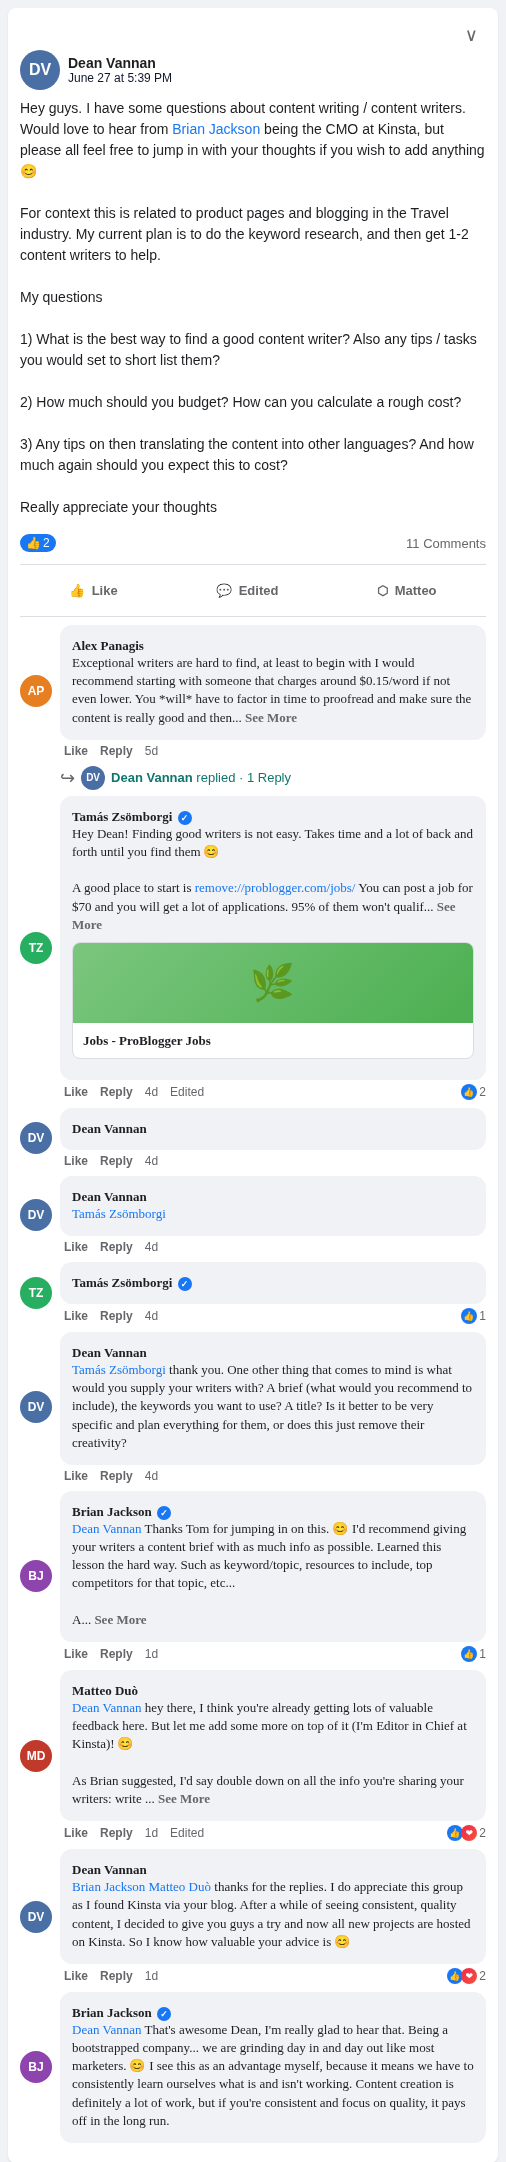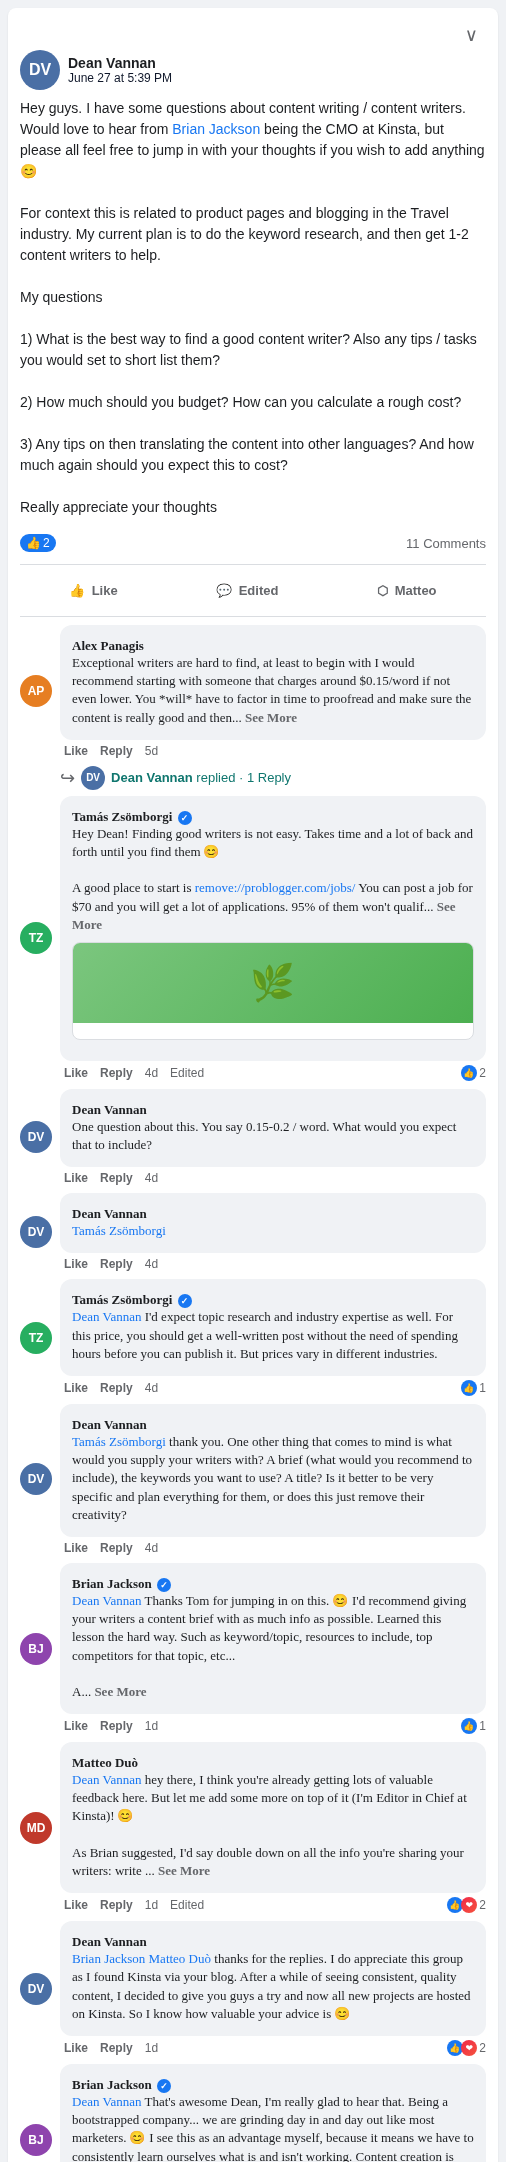--- a/index.html
+++ b/index.html
@@ -348,43 +348,41 @@
           <div class="comment-text">
             Hey Dean! Finding good writers is not easy. Takes time and a lot of back and forth until you find them 😊<br><br>
             A good place to start is <a href="#">remove://problogger.com/jobs/</a> You can post a job for $70 and you will get a lot of applications. 95% of them won't qualif... <span class="see-more">See More</span>
           </div>
           
           <div class="link-preview">
             <div class="link-preview-img-placeholder" style="height:80px; background: linear-gradient(135deg, #7bc67e 0%, #4caf50 100%); display:flex; align-items:center; justify-content:center;">
               <span style="font-size:36px;">🌿</span>
             </div>
             <div class="link-preview-meta">
+              <div class="link-preview-title">Jobs - ProBlogger Jobs</div>
             </div>
           </div>
         </div>
         <div class="comment-actions">
           <span class="comment-action-link">Like</span>
           <span class="comment-action-link">Reply</span>
           <span class="comment-time">4d</span>
           <span class="comment-time">Edited</span>
           <span style="margin-left:auto; display:flex; align-items:center; gap:2px; font-size:12px; color:#65676b;">
             <span style="background:#1877f2; color:white; border-radius:50%; width:16px; height:16px; font-size:9px; display:flex; align-items:center; justify-content:center;">👍</span> 2
           </span>
         </div>
       </div>
     </div>
 
     <div class="comment-item">
       <div class="avatar-sm" style="background:#4a6fa5;">DV</div>
       <div style="flex:1">
         <div class="comment-bubble">
           <span class="comment-author">Dean Vannan</span>
-          <div class="comment-text">
-            One question about this. You say 0.15-0.2 / word. What would you expect that to include?
-          </div>
         </div>
         <div class="comment-actions">
           <span class="comment-action-link">Like</span>
           <span class="comment-action-link">Reply</span>
           <span class="comment-time">4d</span>
         </div>
       </div>
     </div>
 
     <div class="comment-item">
@@ -402,23 +400,20 @@
           <span class="comment-time">4d</span>
         </div>
       </div>
     </div>
 
     <div class="comment-item">
       <div class="avatar-sm" style="background:#27ae60;">TZ</div>
       <div style="flex:1">
         <div class="comment-bubble">
           <span class="comment-author">Tamás Zsömborgi <span class="verified-badge">✓</span></span>
-          <div class="comment-text">
-            <a href="#">Dean Vannan</a> I'd expect topic research and industry expertise as well. For this price, you should get a well-written post without the need of spending hours before you can publish it. But prices vary in different industries.
-          </div>
         </div>
         <div class="comment-actions">
           <span class="comment-action-link">Like</span>
           <span class="comment-action-link">Reply</span>
           <span class="comment-time">4d</span>
           <span style="margin-left:auto; display:flex; align-items:center; gap:2px; font-size:12px; color:#65676b;">
             <span style="background:#1877f2; color:white; border-radius:50%; width:16px; height:16px; font-size:9px; display:flex; align-items:center; justify-content:center;">👍</span> 1
           </span>
         </div>
       </div>

